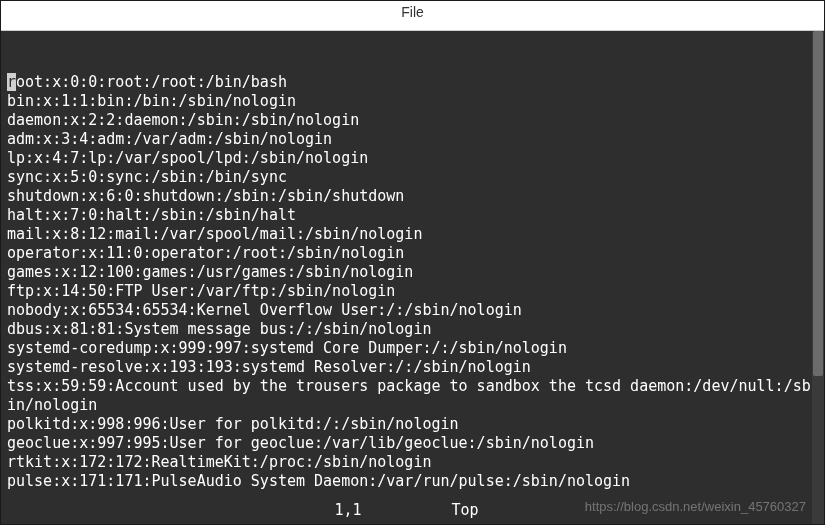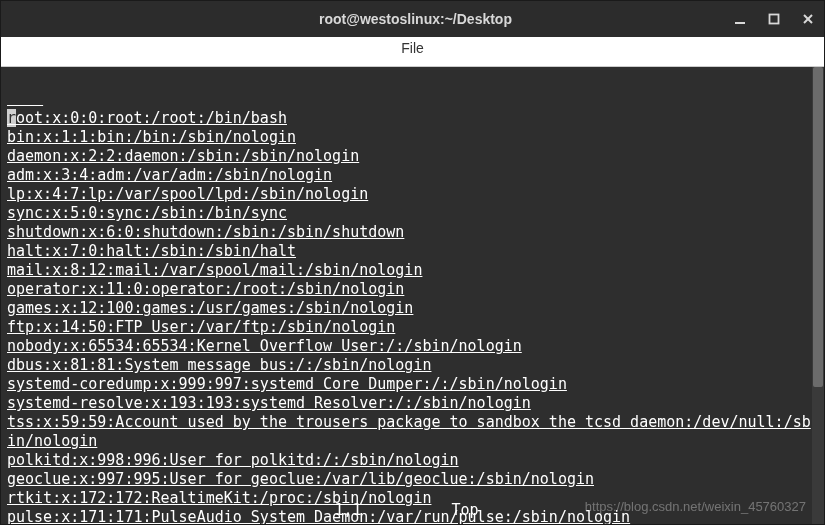--- a/index.html
+++ b/index.html
@@ -60,21 +60,20 @@
     background: #2e2e2e;
     padding: 4px 6px 18px 6px;
     color: #ffffff;
     font-family: "DejaVu Sans Mono", "Liberation Mono", monospace;
     font-size: 15px;
     line-height: 19px;
     overflow: hidden;
     position: relative;
     white-space: pre-wrap;
     word-break: break-all;
-    text-decoration: underline;
   }
   .terminal-area .line { display: block; }
   .cursor-block {
     background: #cfcfcf;
     color: #2e2e2e;
   }
   .scrollbar {
     position: absolute;
     right: 0; top: 0; bottom: 0;
     width: 12px;
@@ -107,42 +106,20 @@
     font-size: 13px;
     font-family: sans-serif;
     pointer-events: none;
   }
 </style>
 </head>
 <body>
 
 <div class="window">
 
-  <div class="titlebar">
-    <div class="spacer"></div>
-    <div class="title-text">root@westoslinux:~/Desktop</div>
-    <div class="win-controls">
-      <div class="win-btn">
-        <svg viewBox="0 0 12 12">
-            <line x1="1" y1="10" x2="11" y2="10" stroke="currentColor" stroke-width="2"></line>
-          </svg>
-      </div>
-      <div class="win-btn">
-        <svg viewBox="0 0 12 12">
-            <rect x="1.5" y="1.5" width="9" height="9" fill="none" stroke="currentColor" stroke-width="1.8"></rect>
-          </svg>
-      </div>
-      <div class="win-btn">
-        <svg viewBox="0 0 12 12">
-            <line x1="2" y1="2" x2="10" y2="10" stroke="currentColor" stroke-width="2"></line>
-            <line x1="10" y1="2" x2="2" y2="10" stroke="currentColor" stroke-width="2"></line>
-          </svg>
-      </div>
-    </div>
-  </div>
 
   <div class="menubar">
     <div class="menu-item">File</div>
     <div class="menu-item">User</div>
     <div class="menu-item">Edit</div>
     <div class="menu-item">Search</div>
     <div class="menu-item">Desktop</div>
     <div class="menu-item">File</div>
   </div>
 

